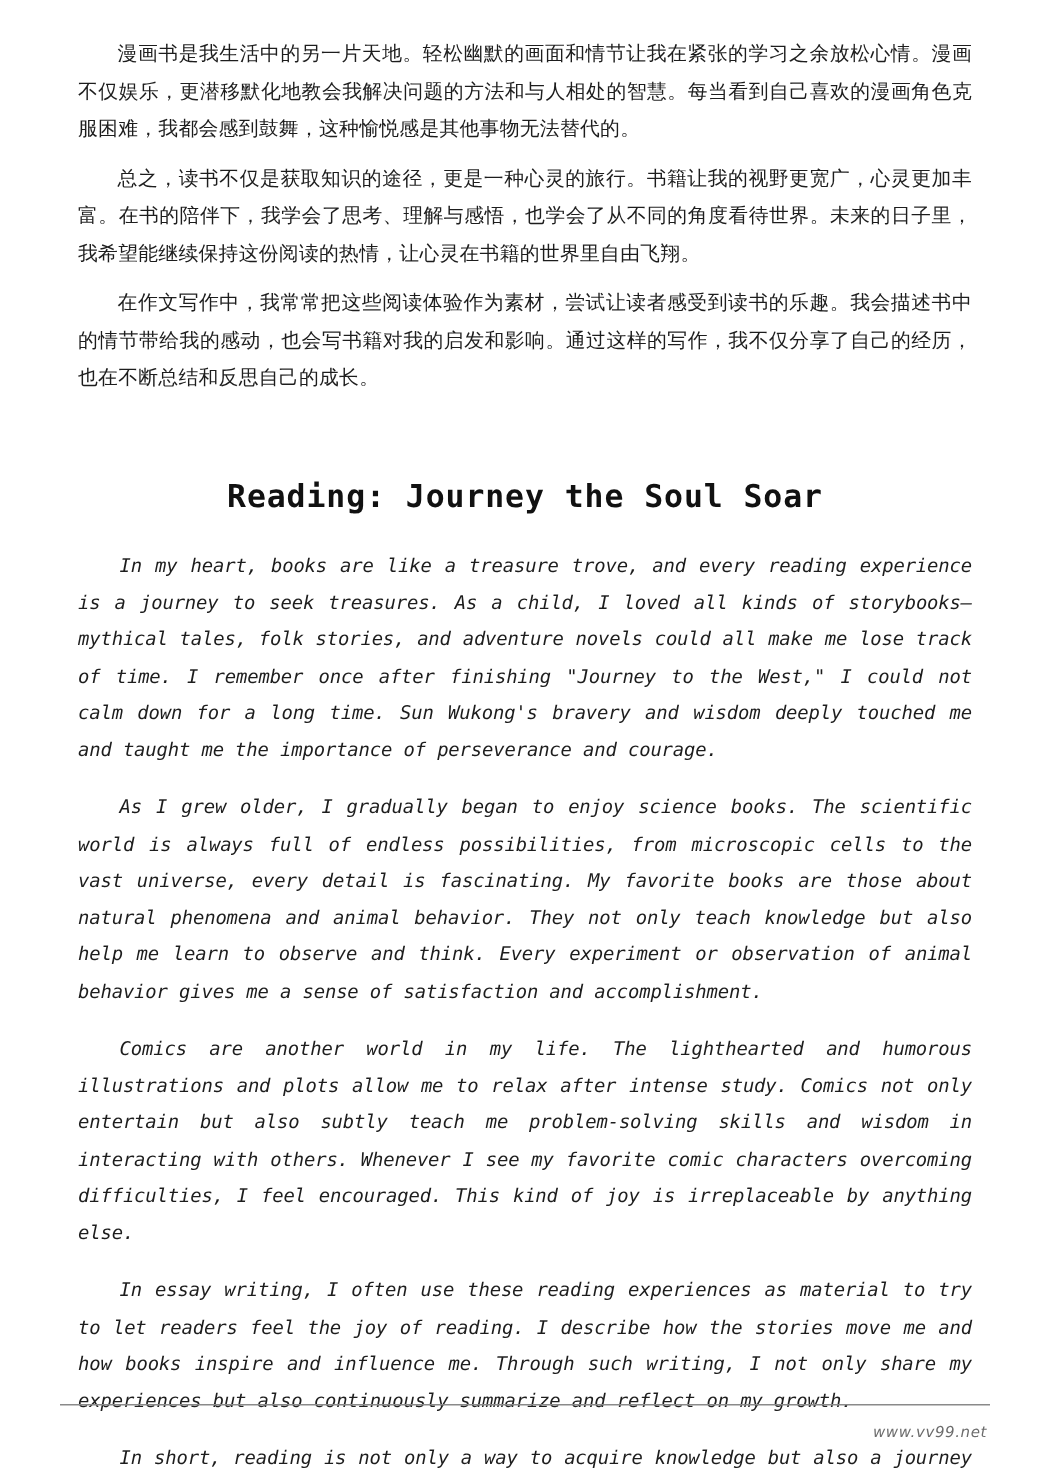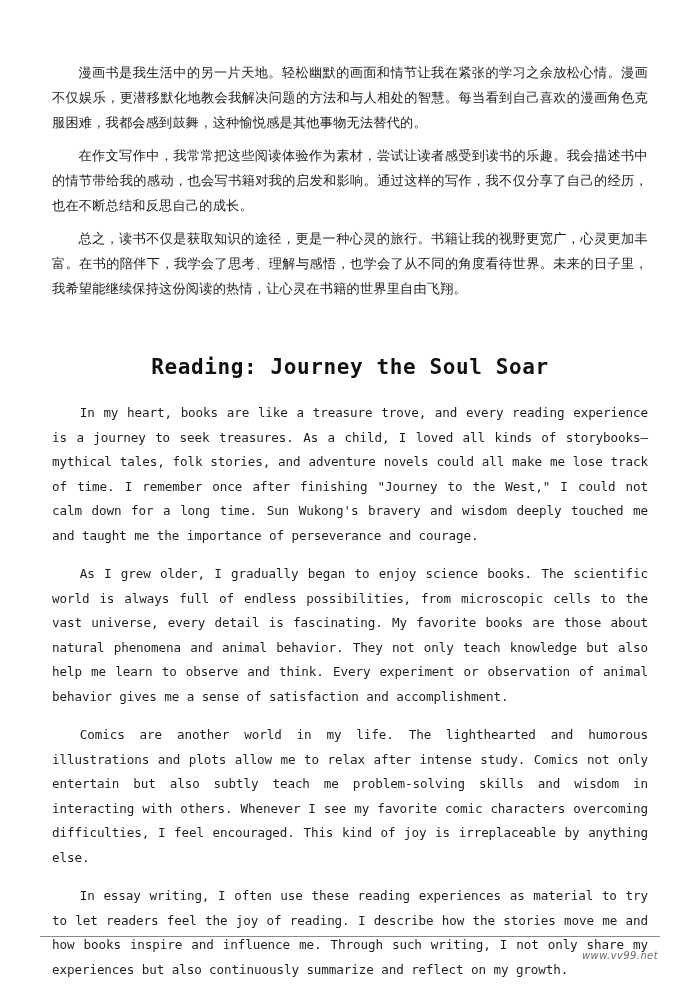--- a/index.html
+++ b/index.html
@@ -13,21 +13,21 @@
     font-family: "Liberation Serif", serif;
     color: #1a1a1a;
     position: relative;
     overflow: hidden;
   }
   .page {
     position: relative;
     width: 700px;
     height: 989px;
     box-sizing: border-box;
-    padding: 60px 52px 0 52px;
+    padding: 24px 52px 0 52px;
   }
   .cn-block {
     font-family: "DejaVu Sans", sans-serif;
     font-size: 13.2px;
     line-height: 25px;
     color: #1d1d1d;
     text-align: justify;
     text-justify: inter-ideograph;
     margin: 0 0 8px 0;
     letter-spacing: 0.2px;
@@ -51,20 +51,21 @@
     font-family: "DejaVu Sans Mono", monospace;
     font-size: 12.6px;
     line-height: 24.5px;
     color: #1d1d1d;
     text-align: justify;
     margin: 0 0 14px 0;
     letter-spacing: -0.1px;
   }
   .en-block.indent {
     text-indent: 2.2em;
+    font-style: italic;
   }
   .footer-rule {
     position: absolute;
     left: 40px;
     right: 40px;
     bottom: 52px;
     border-top: 1px solid #8a8a8a;
   }
   .footer-text {
     position: absolute;
@@ -90,22 +91,22 @@
     user-select: none;
     white-space: nowrap;
   }
 </style>
 </head>
 <body>
 
 <div class="page">
 
   <p class="cn-block indent">漫画书是我生活中的另一片天地。轻松幽默的画面和情节让我在紧张的学习之余放松心情。漫画不仅娱乐，更潜移默化地教会我解决问题的方法和与人相处的智慧。每当看到自己喜欢的漫画角色克服困难，我都会感到鼓舞，这种愉悦感是其他事物无法替代的。</p>
+  <p class="cn-block indent">总之，读书不仅是获取知识的途径，更是一种心灵的旅行。书籍让我的视野更宽广，心灵更加丰富。在书的陪伴下，我学会了思考、理解与感悟，也学会了从不同的角度看待世界。未来的日子里，我希望能继续保持这份阅读的热情，让心灵在书籍的世界里自由飞翔。</p>
   <p class="cn-block indent">在作文写作中，我常常把这些阅读体验作为素材，尝试让读者感受到读书的乐趣。我会描述书中的情节带给我的感动，也会写书籍对我的启发和影响。通过这样的写作，我不仅分享了自己的经历，也在不断总结和反思自己的成长。</p>
-  <p class="cn-block indent">总之，读书不仅是获取知识的途径，更是一种心灵的旅行。书籍让我的视野更宽广，心灵更加丰富。在书的陪伴下，我学会了思考、理解与感悟，也学会了从不同的角度看待世界。未来的日子里，我希望能继续保持这份阅读的热情，让心灵在书籍的世界里自由飞翔。</p>
 
   <div class="gap-after-cn"></div>
 
   <h1 class="title">Reading: Journey the Soul Soar</h1>
 
   <p class="en-block indent">In my heart, books are like a treasure trove, and every reading experience is a journey to seek treasures. As a child, I loved all kinds of storybooks—mythical tales, folk stories, and adventure novels could all make me lose track of time. I remember once after finishing "Journey to the West," I could not calm down for a long time. Sun Wukong's bravery and wisdom deeply touched me and taught me the importance of perseverance and courage.</p>
   <p class="en-block indent">As I grew older, I gradually began to enjoy science books. The scientific world is always full of endless possibilities, from microscopic cells to the vast universe, every detail is fascinating. My favorite books are those about natural phenomena and animal behavior. They not only teach knowledge but also help me learn to observe and think. Every experiment or observation of animal behavior gives me a sense of satisfaction and accomplishment.</p>
   <p class="en-block indent">Comics are another world in my life. The lighthearted and humorous illustrations and plots allow me to relax after intense study. Comics not only entertain but also subtly teach me problem-solving skills and wisdom in interacting with others. Whenever I see my favorite comic characters overcoming difficulties, I feel encouraged. This kind of joy is irreplaceable by anything else.</p>
   <p class="en-block indent">In essay writing, I often use these reading experiences as material to try to let readers feel the joy of reading. I describe how the stories move me and how books inspire and influence me. Through such writing, I not only share my experiences but also continuously summarize and reflect on my growth.</p>
   <p class="en-block indent">In short, reading is not only a way to acquire knowledge but also a journey of the soul. Books broaden my horizons and enrich my spirit. With the company of books, I learn to think, understand, and perceive, and also learn to see the world from</p>

